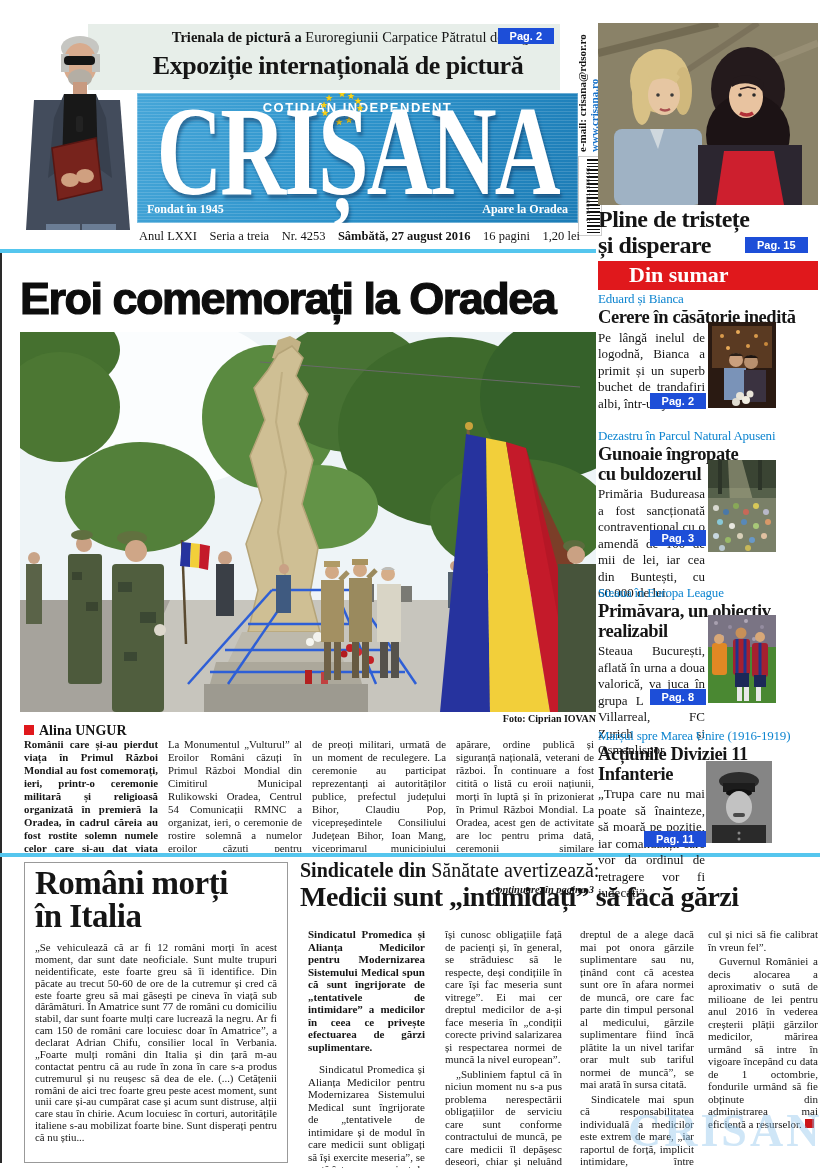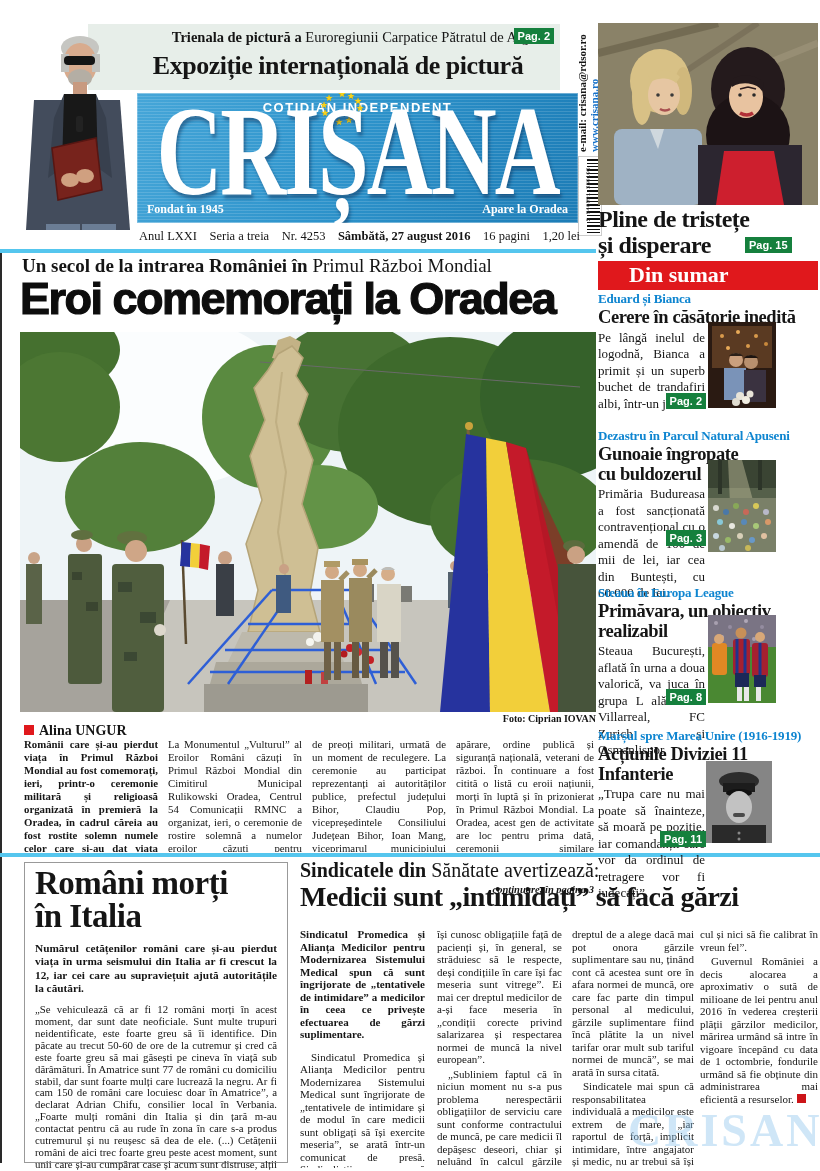--- a/index.html
+++ b/index.html
@@ -2,22 +2,22 @@
 <html><head>
 <meta charset="utf-8">
 <style>
   html,body{margin:0;padding:0;background:#fff;}
   #page{position:relative;width:820px;height:1171px;background:#fff;overflow:hidden;
         font-family:"Liberation Serif",serif;color:#151515;}
   .abs{position:absolute;}
   .justify{text-align:justify;}
   .prewrap{white-space:pre-line;}
   .nowrap{white-space:nowrap;}
-  .pag{background:#15803d;color:#fff;font:bold 11px "Liberation Sans",sans-serif;
-       padding:2px 4px;display:inline-block;line-height:1.1;}
+  .pag{background:#1d4ed8;color:#fff;font:bold 11px "Liberation Sans",sans-serif;
+       padding:2px 12px;display:inline-block;line-height:1.1;}
   .cyanrule{background:#55c6ee;height:4px;}
   
   #topbanner{left:88px;top:24px;width:472px;height:66px;background:#e7eee9;}
   #tb-line1{position:absolute;left:0;top:5px;width:468px;text-align:center;font-size:14.5px;
             padding-left:34px;white-space:nowrap;}
   #tb-line1 b{font-weight:bold;}
   #tb-badge{position:absolute;right:6px;top:4px;}
   #tb-line2{position:absolute;left:30px;top:27px;width:440px;text-align:center;
             font-size:26px;font-weight:bold;letter-spacing:-0.5px;}
   
@@ -74,35 +74,35 @@
   #it-body{font-size:10.8px;line-height:1.1;margin-top:9px;}
   
   #md-kicker{left:300px;top:859px;font-size:20px;}
   #md-kicker b{font-weight:bold;}
   #md-head{left:300px;top:881px;width:520px;font-size:28px;font-weight:bold;letter-spacing:-0.5px;}
   .dcol{top:928px;height:240px;overflow:hidden;font-size:11px;line-height:12.5px;}
   #dcol1{left:300px;width:125px;}
   #dcol2{left:437px;width:125px;}
   #dcol3{left:572px;width:122px;}
   #dcol4{left:700px;width:118px;}
-  .dcol p{margin:0 0 0 0;text-indent:11px;}
+  .dcol p{margin:0 0 0 8px;text-indent:11px;}
   .dcol p + p{margin-top:2px;}
   #dcol1 .lead{font-weight:bold;text-indent:0;margin-bottom:10px;}
   .endmark{display:inline-block;width:9px;height:9px;background:#cc1418;margin-left:3px;}
   #watermark{left:628px;top:1104px;font-size:46px;font-weight:bold;letter-spacing:3px;
      color:rgba(140,195,235,.42);z-index:6;pointer-events:none;}
   
   #moviephoto{left:598px;top:23px;width:220px;height:182px;overflow:hidden;}
   #moviehead{left:598px;top:207px;width:220px;font-size:24px;font-weight:bold;line-height:1.08;
      letter-spacing:-0.5px;}
   #moviebadge{left:745px;top:237px;}
   #dinsumar{left:598px;top:261px;width:220px;height:29px;background:#e0181c;color:#fff;
      font-size:22px;font-weight:bold;line-height:28px;padding-left:31px;box-sizing:border-box;}
   .sbitem{left:598px;width:220px;}
-  .it-kicker{color:#0e85d0;font-weight:bold;font-size:13px;white-space:nowrap;letter-spacing:-0.2px;}
+  .it-kicker{color:#0e85d0;font-weight:normal;font-size:13px;white-space:nowrap;letter-spacing:-0.2px;}
   .it-title{font-weight:bold;font-size:18.5px;line-height:1.06;letter-spacing:-0.4px;
      white-space:pre-line;margin-top:1px;}
   .it-text{width:107px;font-size:13px;line-height:1.27;text-align:justify;margin-top:2px;}
   .it-photo{position:absolute;left:110px;overflow:hidden;}
   .it-badge{position:absolute;right:112px;}
   
   #leftline{left:0;top:253px;width:2px;height:910px;background:#2a2a2a;}
 </style>
 </head>
 <body>
@@ -171,21 +171,20 @@
     <span>Seria a treia</span>
     <span>Nr. 4253</span>
     <span class="date">Sâmbătă, 27 august 2016</span>
     <span>16 pagini</span>
     <span>1,20 lei</span>
   </div>
 
   <div class="abs cyanrule" style="left:0;top:249px;width:596px;"></div>
   <div class="abs" id="leftline"></div>
 
-  <div class="abs" id="kicker"><b>Un secol de la intrarea României în</b><span> Primul Război Mondial</span></div>
   <div class="abs" id="headline">Eroi comemorați la Oradea</div>
 
   <div class="abs" id="mainphoto">
     <svg width="576" height="380" viewBox="0 0 576 380">
       <rect width="576" height="380" fill="#eef4f7"></rect>
       <ellipse cx="150" cy="70" rx="120" ry="85" fill="#fbfdfe"></ellipse>
       <ellipse cx="30" cy="18" rx="70" ry="45" fill="#45702f"></ellipse>
       <ellipse cx="40" cy="75" rx="60" ry="55" fill="#4c7733"></ellipse>
       <ellipse cx="120" cy="165" rx="75" ry="55" fill="#53803a"></ellipse>
       <ellipse cx="250" cy="85" rx="68" ry="72" fill="#5a8a40"></ellipse>
@@ -288,21 +287,20 @@
   <div class="abs mcol justify" id="mcol2">La Monumentul „Vulturul” al Eroilor Români căzuți în Primul Război Mondial din Cimitirul Municipal Rulikowski Oradea, Centrul 54 Comunicații RMNC a organizat, ieri, o ceremonie de rostire solemnă a numelor eroilor căzuți pentru reîntregirea României. Activitatea a debutat cu o slujbă religioasă oficiată</div>
   <div class="abs mcol justify" id="mcol3">de preoți militari, urmată de un moment de reculegere. La ceremonie au participat reprezentanți ai autorităților publice, prefectul județului Bihor, Claudiu Pop, vicepreședintele Consiliului Județean Bihor, Ioan Mang, viceprimarul municipiului Oradea, Mircea Mălan, reprezentanți ai structurilor de</div>
   <div class="abs mcol justify" id="mcol4">apărare, ordine publică și siguranță națională, veterani de război. În continuare a fost citită o listă cu eroii națiunii, morți în luptă și în prizonierat în Primul Război Mondial. La Oradea, acest gen de activitate are loc pentru prima dată, ceremonii similare desfășurându-se ieri...</div>
   <div class="abs" id="mcont">continuare, în pagina 3</div>
 
   <div class="abs cyanrule" style="left:0;top:853px;width:820px;"></div>
 
   <div class="abs" id="italybox">
     <div id="it-head" class="prewrap">Români morți
 în Italia</div>
-    <div id="it-lead" class="justify">Numărul cetățenilor români care și-au pierdut viața în urma seismului din Italia ar fi crescut la 12, iar cei care au supraviețuit ajută autoritățile la căutări.</div>
     <div id="it-body" class="justify"><span>„Se vehiculează că ar fi 12 români morți în acest moment, dar sunt date neoficiale. Sunt multe trupuri neidentificate, este foarte greu să îi identifice. Din păcate au trecut 50-60 de ore de la cutremur și cred că este foarte greu să mai găsești pe cineva în viață sub dărâmături. În Amatrice sunt 77 de români cu domiciliu stabil, dar sunt foarte mulți care lucrează la negru. Ar fi cam 150 de români care locuiesc doar în Amatrice”, a declarat Adrian Chifu, consilier local în Verbania. „Foarte mulți români din Italia și din țară m-au contactat pentru că au rude în zona în care s-a produs cutremurul și nu reușesc să dea de ele. (...) Cetățenii români de aici trec foarte greu peste acest moment, sunt unii care și-au cumpărat case și acum sunt distruse, alții care stau în chirie. Acum locuiesc în corturi, autoritățile italiene s-au mobilizat foarte bine. Sunt disperați pentru că nu știu...</span> </div>
   </div>
 
   <div class="abs" id="md-head">Medicii sunt „intimidați” să facă gărzi</div>
   <div class="abs" id="md-kicker"><b>Sindicatele din</b><span> Sănătate avertizează:</span></div>
 
   <div class="abs dcol justify" id="dcol1">
     <p class="lead">Sindicatul Promedica și Alianța Medicilor pentru Modernizarea Sistemului Medical spun că sunt îngrijorate de „tentativele de intimidare” a medicilor în ceea ce privește efectuarea de gărzi suplimentare.</p>
     <p>Sindicatul Promedica și Alianța Medicilor pentru Modernizarea Sistemului Medical sunt îngrijorate de „tentativele de intimidare și de modul în care medicii sunt obligați să își exercite meseria”, se arată într-un comunicat de presă. Sindicaliștii spun că „medicii</p>
   </div>

